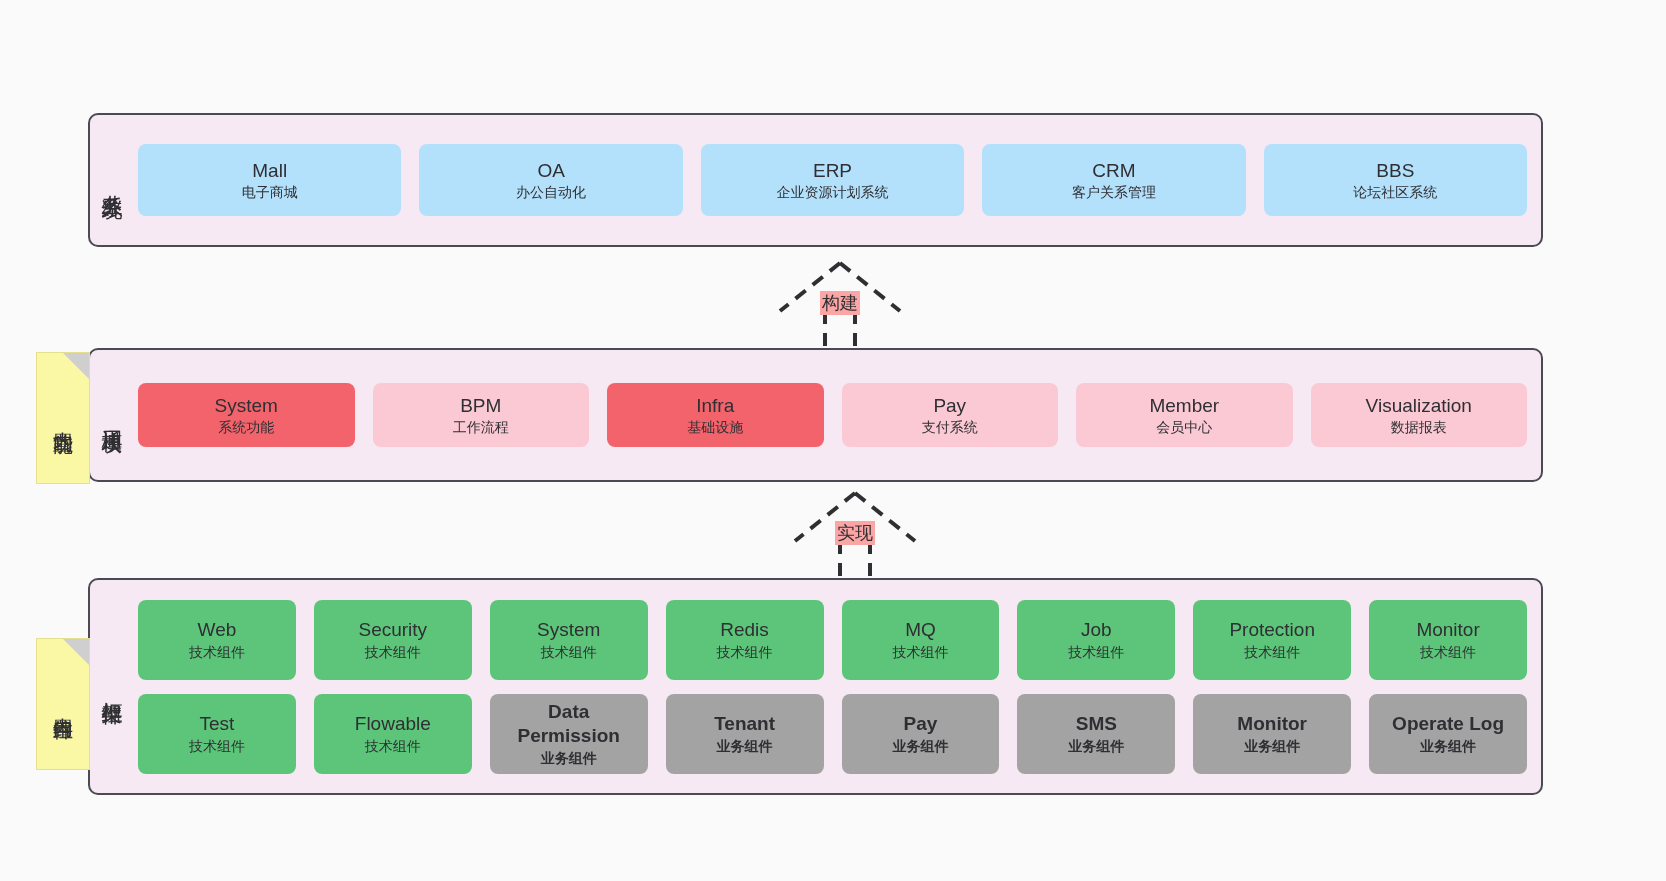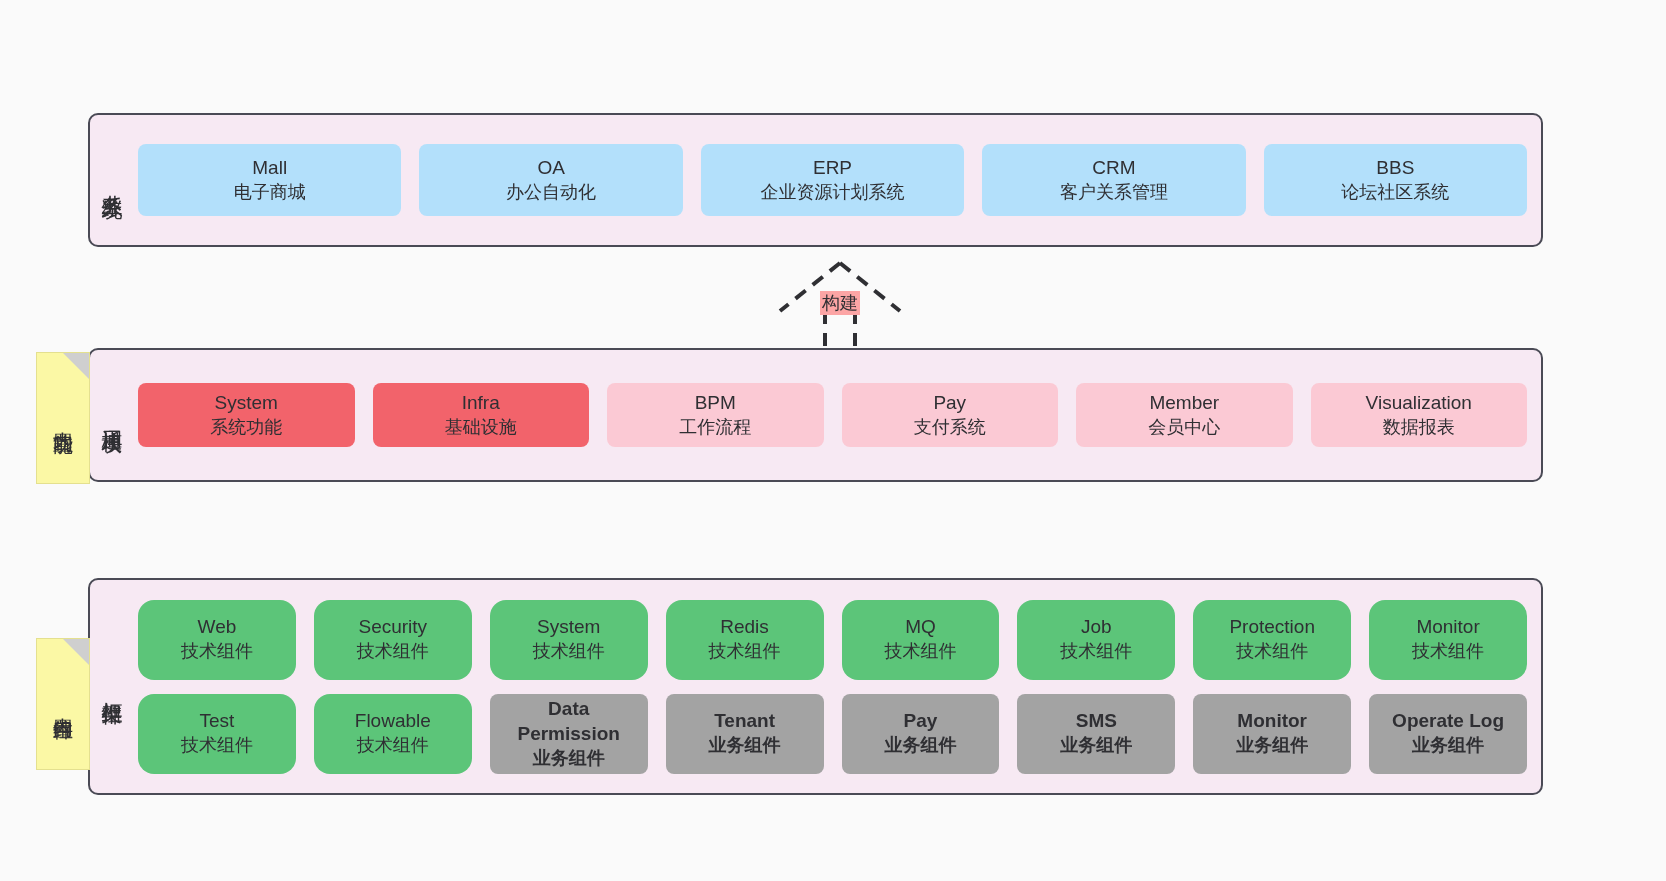--- a/index.html
+++ b/index.html
@@ -65,28 +65,28 @@
     align-items: center;
     justify-content: center;
     text-align: center;
     font-size: 19px;
     line-height: 1.3;
     color: #2f2f33;
     box-sizing: border-box;
     padding: 16px 6px;
   }
   .card .sub {
-    font-size: 18px;
+    font-size: 14px;
   }
 
   
   .c-blue       { background: #b3e0fb; }
   .c-red        { background: #f2636b; }
   .c-pink       { background: #fbc9d4; }
-  .c-green      { background: #5cc579; border-radius: 16px; }
+  .c-green      { background: #5cc579; }
   .c-lightgreen { background: #a3a3a3; font-weight: bold; }
 
   
   #layer-business { left: 88px;  top: 113px; width: 1455px; height: 134px; }
   #layer-common   { left: 88px;  top: 348px; width: 1455px; height: 134px; }
   #layer-framework{ left: 88px;  top: 578px; width: 1455px; height: 217px; }
 
   #layer-business .card  { height: 72px; }
   #layer-common   .card  { height: 64px; }
   #layer-framework .card { height: 80px; }
@@ -182,44 +182,50 @@
   </div>
 
   <div class="layer" id="layer-common">
     <div class="layer-title">通用模块</div>
     <div class="layer-body">
       <div class="row">
         <div class="card c-red">
           <span>System</span>
           <span class="sub">系统功能</span>
         </div>
+        <div class="card c-pink">
+          <span>BPM</span>
+          <span class="sub">工作流程</span>
+        </div>
         <div class="card c-red">
           <span>Infra</span>
           <span class="sub">基础设施</span>
         </div>
         <div class="card c-pink">
-          <span>BPM</span>
-          <span class="sub">工作流程</span>
-        </div>
-        <div class="card c-pink">
           <span>Pay</span>
           <span class="sub">支付系统</span>
         </div>
         <div class="card c-pink">
           <span>Member</span>
           <span class="sub">会员中心</span>
         </div>
         <div class="card c-pink">
           <span>Visualization</span>
           <span class="sub">数据报表</span>
         </div>
       </div>
     </div>
   </div>
 
+  <div class="arrow" id="arrow-implement">
+    <svg width="160" height="100" viewBox="0 0 160 100">
+      <path d="M 80 6 L 140 54 M 80 6 L 20 54 M 65 54 L 65 96 M 95 54 L 95 96" fill="none" stroke="#2f2f33" stroke-width="4" stroke-dasharray="13 9" stroke-linecap="butt"></path>
+    </svg>
+    <div class="arrow-label">实现</div>
+  </div>
 
   <div class="layer" id="layer-framework">
     <div class="layer-title">框架组件</div>
     <div class="layer-body">
 
       <div class="row">
         <div class="card c-green">
           <span>Web</span>
           <span class="sub">技术组件</span>
         </div>

